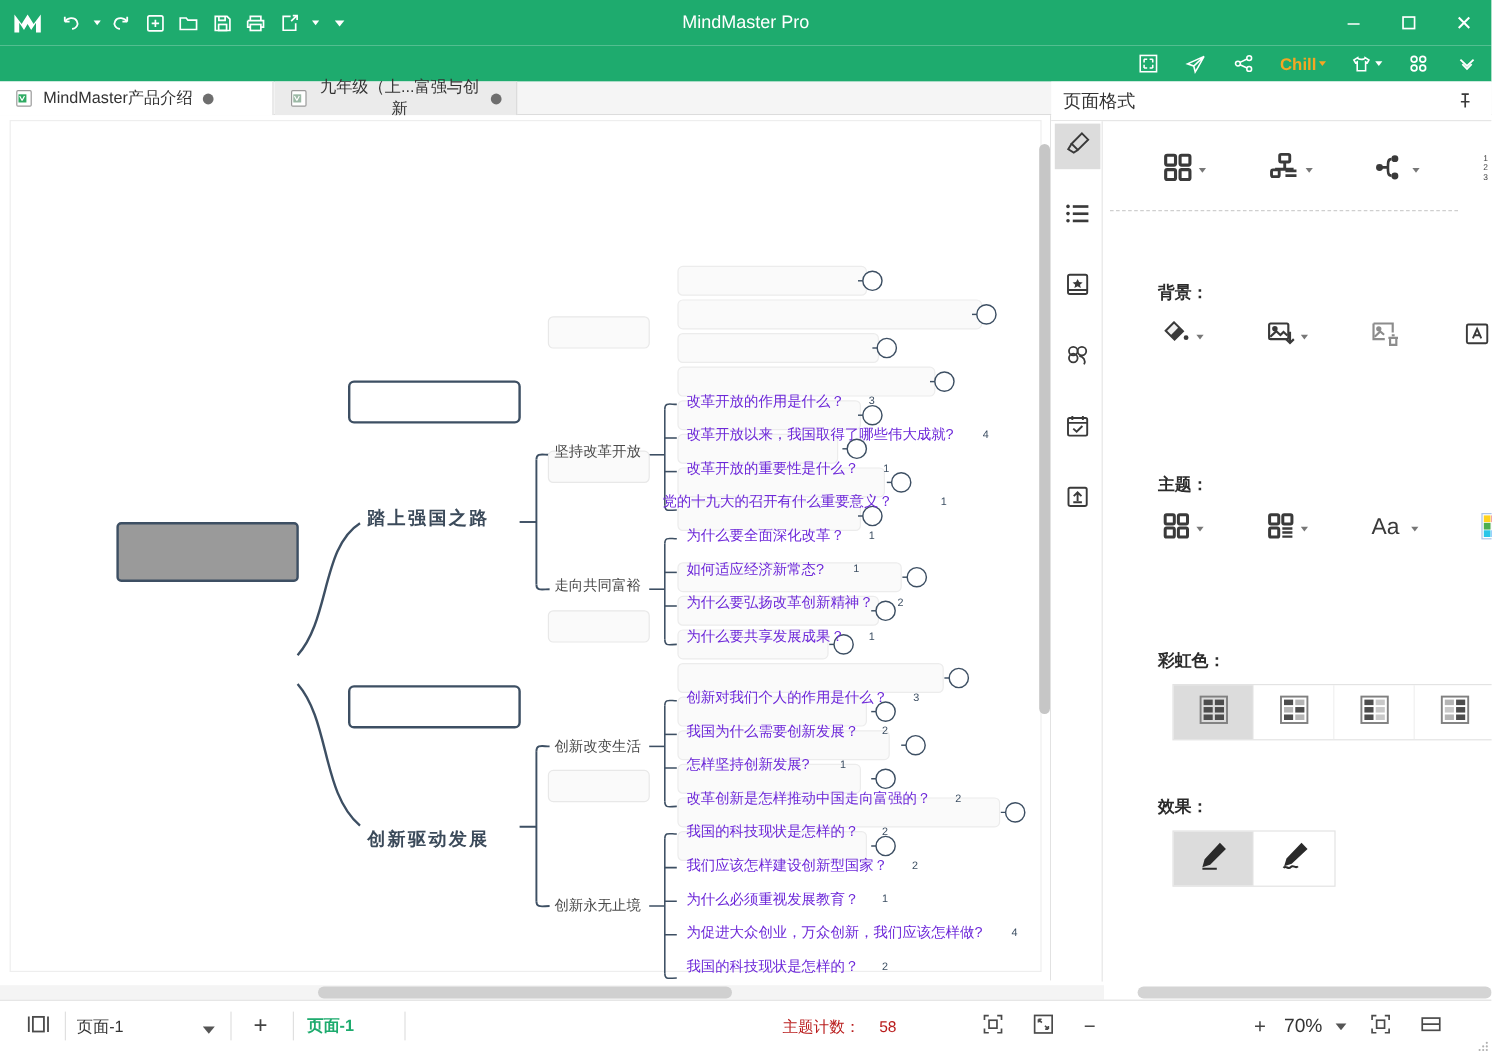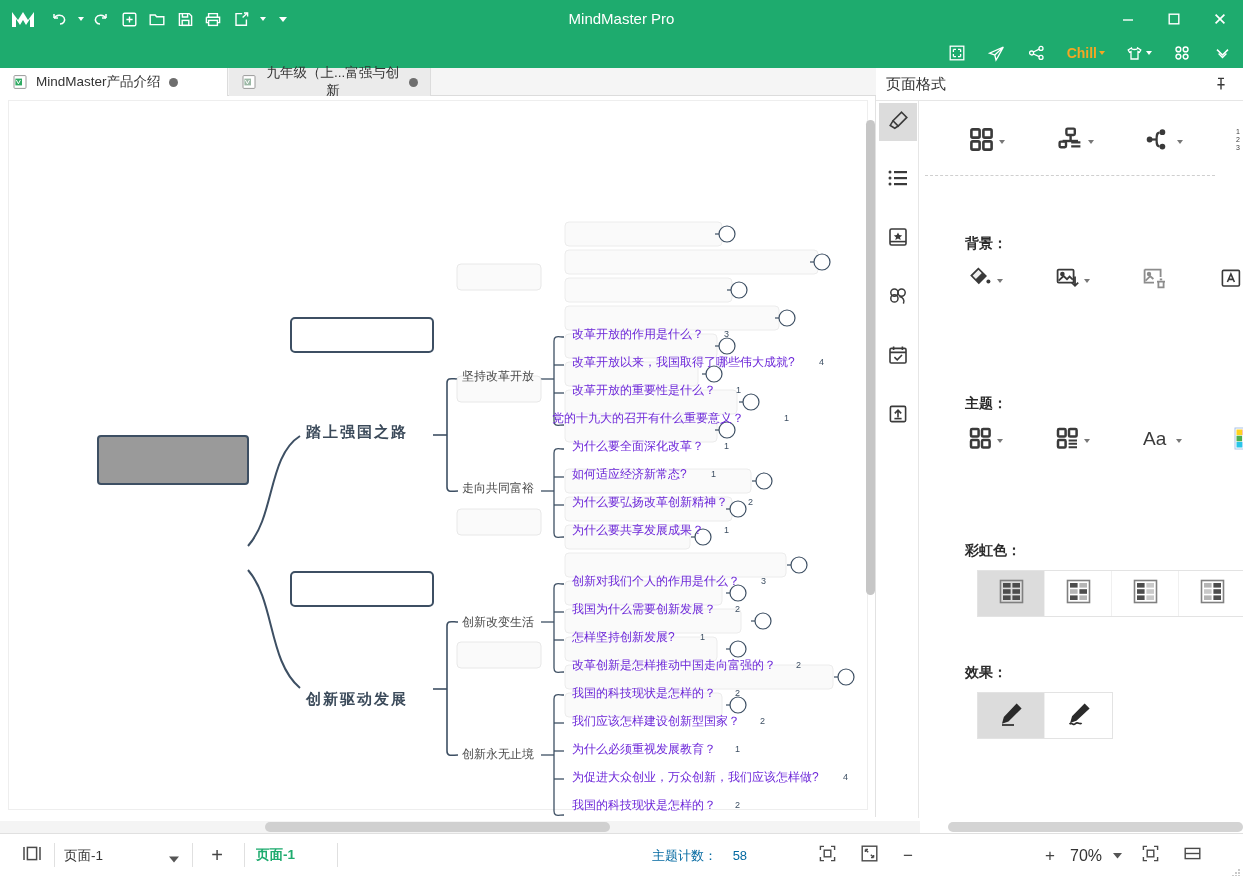--- a/index.html
+++ b/index.html
@@ -133,21 +133,21 @@
     background: #ffffff; border-top: 1px solid #e0e0e0;
   }
   .sb-btn { position: absolute; display: flex; align-items: center; justify-content: center;
             cursor: pointer; color:#4a4a4a; }
   .sb-sep { position: absolute; top: 9px; width: 1px; height: 24px; background: #e0e0e0; }
   .page-select { position: absolute; left: 58px; top: 10px; width: 128px; height: 23px;
                  display:flex; align-items:center; cursor:pointer; }
   .page-select-text { font-size: 13.5px; color: #333; padding-left: 6px; }
   .page-tab { position: absolute; left: 256px; top: 12px; font-size: 13.5px; color: #1eab6e;
               font-weight: bold; cursor: pointer; }
-  .theme-count { position: absolute; left: 652px; top: 13px; font-size: 13px; color: #0369a1; }
+  .theme-count { position: absolute; left: 652px; top: 13px; font-size: 13px; color: #b91c1c; }
   .zoom-pct { position: absolute; left: 1070px; top: 13px; font-size: 16px; color: #333; }
   .resizer { position:absolute; right:2px; bottom:2px; width:10px; height:10px; }
 </style>
 </head>
 <body>
 
 <div id="app">
 
   <div class="titlebar">
     <div class="logo-mark">

